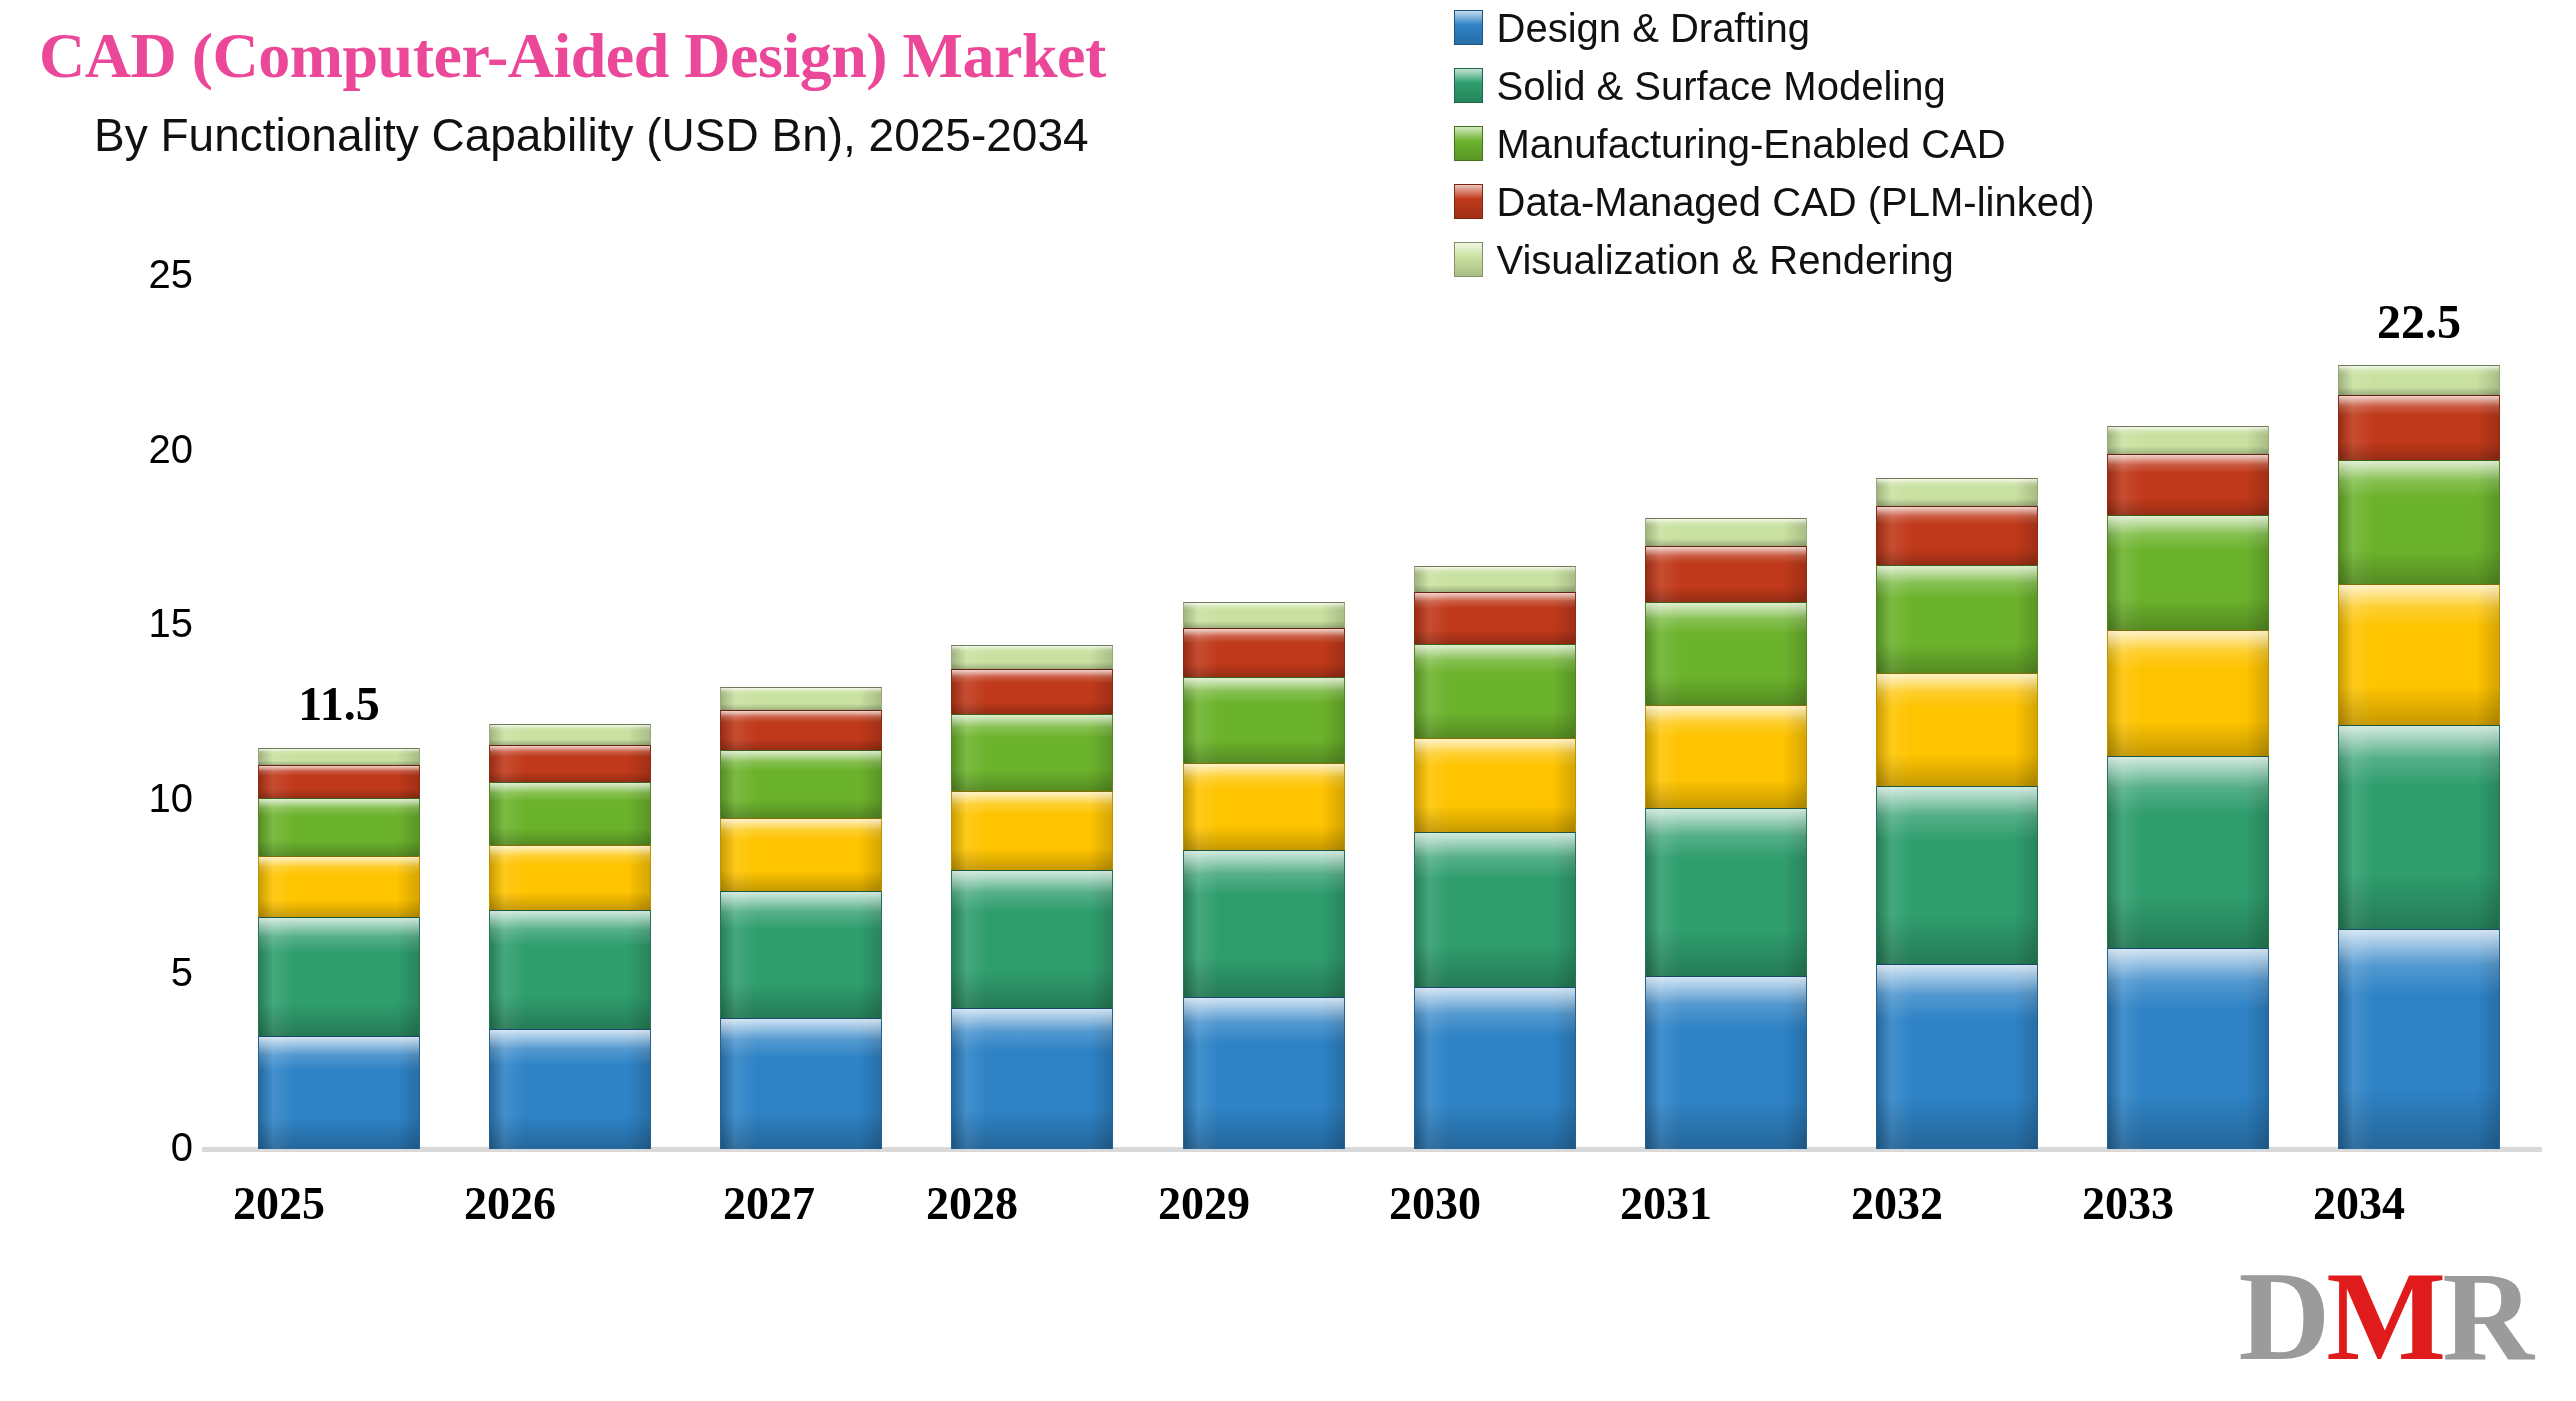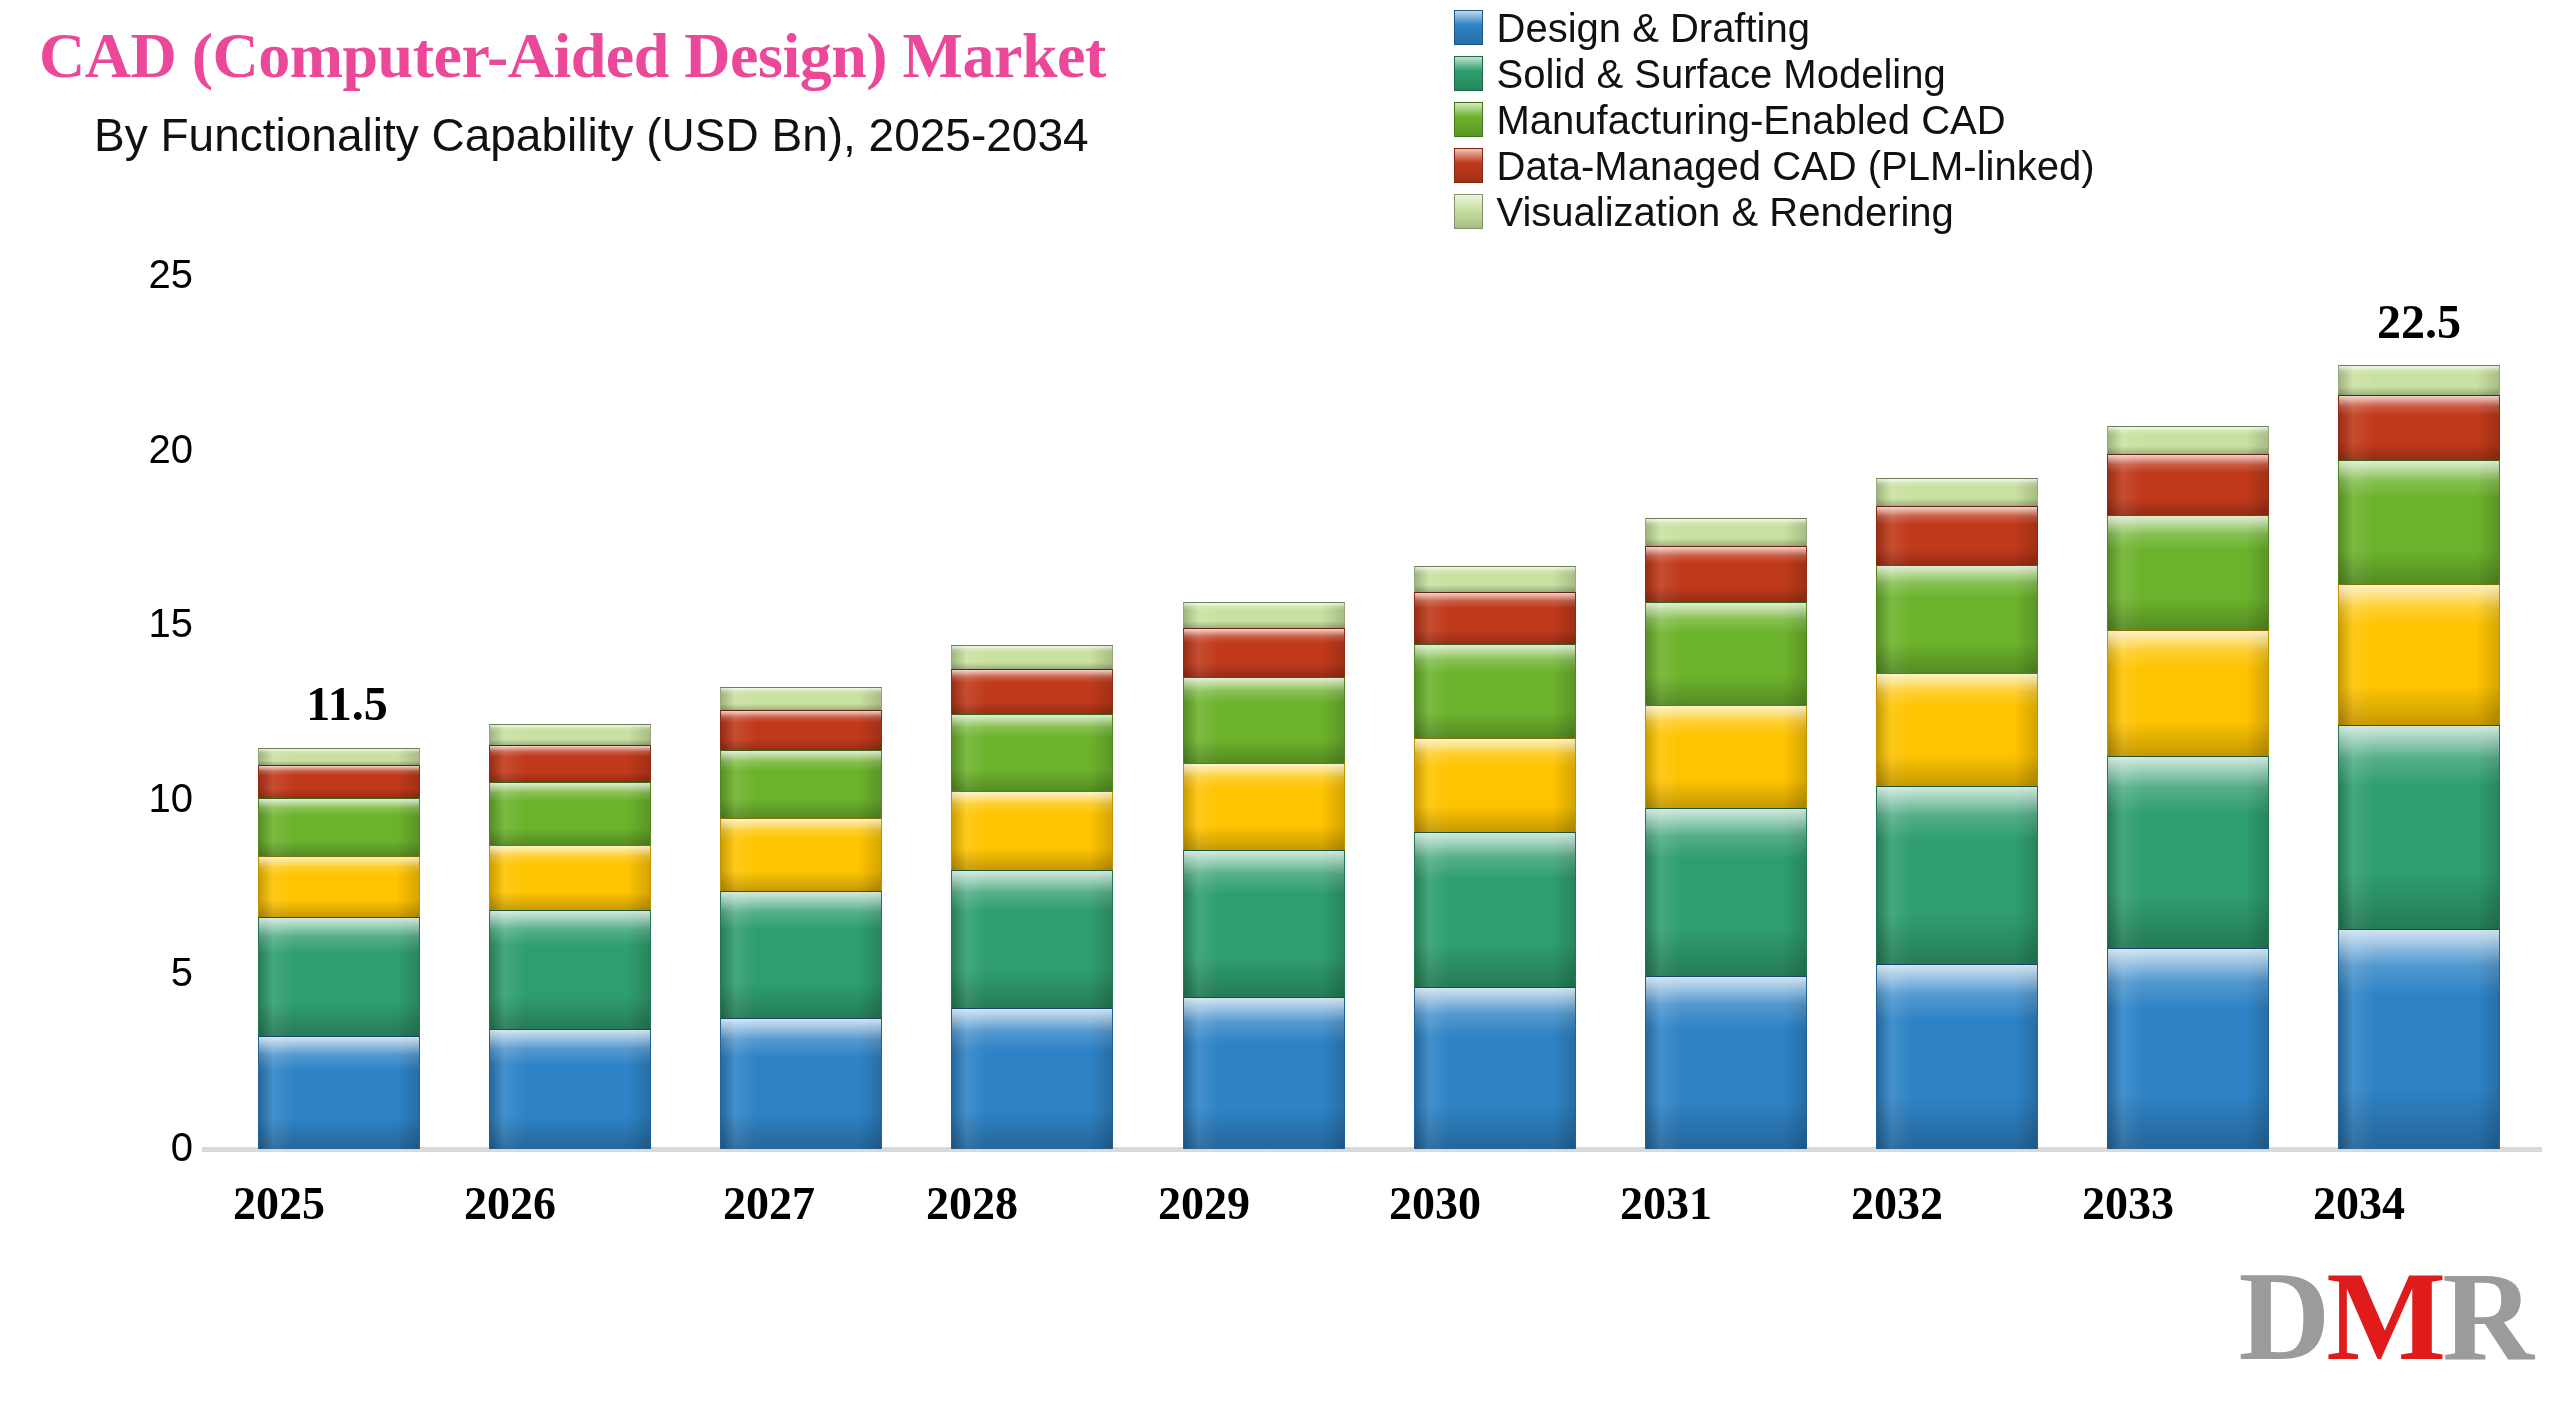--- a/index.html
+++ b/index.html
@@ -20,21 +20,21 @@
   #subtitle{
     position:absolute;left:94px;top:108px;
     font-family:"Liberation Sans",sans-serif;
     font-weight:normal;font-size:46px;color:#111;
     white-space:nowrap;
   }
 
   
   #legend{
     position:absolute;left:1454px;top:7.7px;
-    display:flex;flex-direction:column;gap:6px;
+    display:flex;flex-direction:column;gap:18px;
   }
   .legend-item{display:flex;align-items:center;gap:13.5px;}
   .legend-swatch{
     width:27px;height:33px;flex:0 0 auto;
     border:1px solid rgba(0,0,0,.35);
     position:relative;
   }
   .legend-swatch::after{
     content:"";position:absolute;inset:0;
     background:linear-gradient(to bottom,rgba(255,255,255,.70),rgba(255,255,255,0) 42%,rgba(0,0,0,.16));
@@ -141,21 +141,21 @@
       </div>
     <div id="baseline"></div>
   <div class="bar-group" style="left: 258px;">
         <div class="seg" style="background: rgb(46, 131, 198); height: 113px;"></div>
         <div class="seg" style="background: rgb(47, 158, 110); height: 119px;"></div>
         <div class="seg" style="background: rgb(254, 196, 0); height: 61px;"></div>
         <div class="seg" style="background: rgb(108, 179, 44); height: 58px;"></div>
         <div class="seg" style="background: rgb(192, 57, 26); height: 33px;"></div>
         <div class="seg" style="background: rgb(201, 225, 160); height: 17.5px;"></div>
       </div>
-      <div class="bar-label" style="left: 339px; top: 676px; margin-left: 8px;">11.5</div>
+      <div class="bar-label" style="left: 339px; top: 676px;">11.5</div>
       <div class="xtick" style="left: 233px;">2025</div>
       <div class="bar-group" style="left: 489px;">
         <div class="seg" style="background: rgb(46, 131, 198); height: 120px;"></div>
         <div class="seg" style="background: rgb(47, 158, 110); height: 119px;"></div>
         <div class="seg" style="background: rgb(254, 196, 0); height: 65px;"></div>
         <div class="seg" style="background: rgb(108, 179, 44); height: 63px;"></div>
         <div class="seg" style="background: rgb(192, 57, 26); height: 37px;"></div>
         <div class="seg" style="background: rgb(201, 225, 160); height: 21px;"></div>
       </div>
       <div class="xtick" style="left: 464px;">2026</div>

